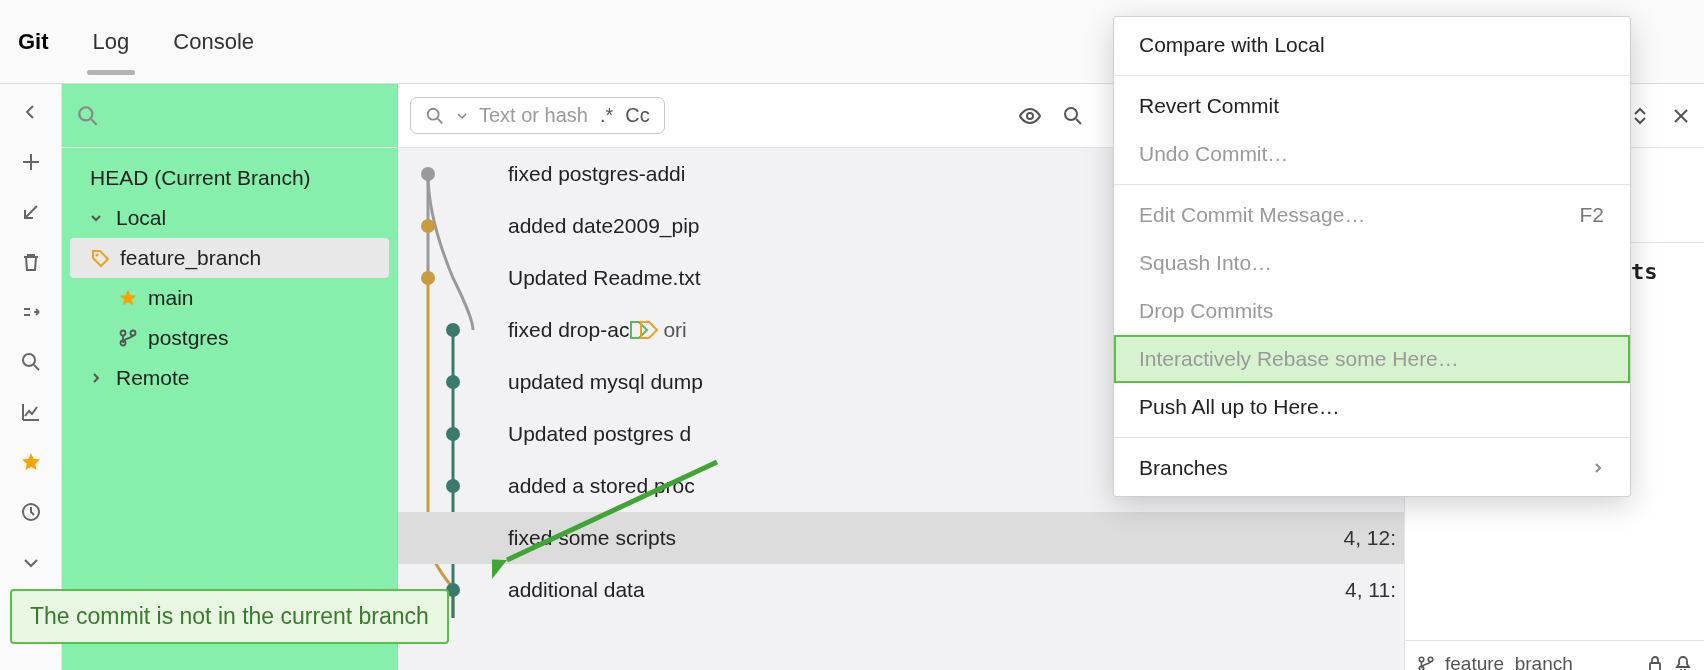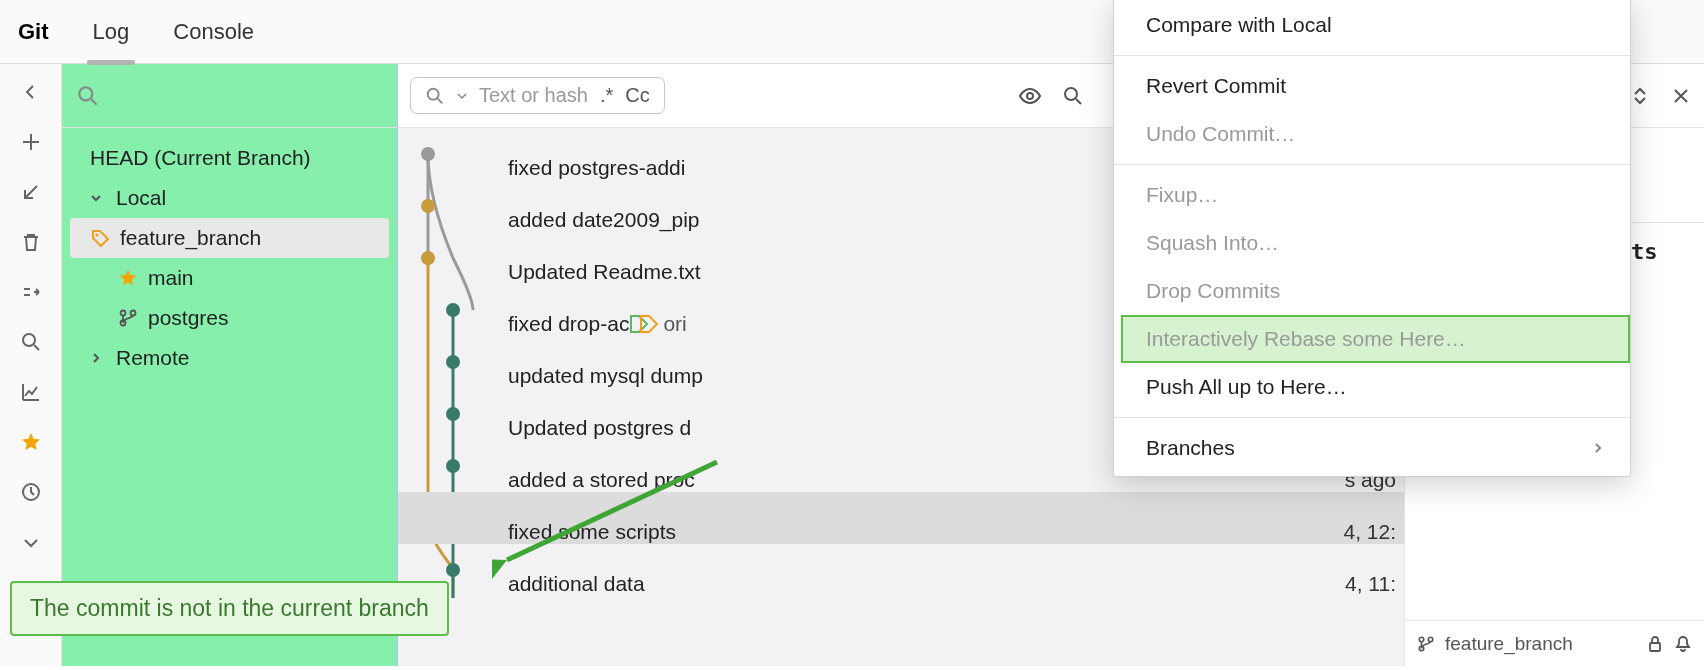--- a/index.html
+++ b/index.html
@@ -11,21 +11,21 @@
     overflow: hidden;
     width: 1704px;
     height: 670px;
     position: relative;
   }
 
   
   .top-tabs {
     display: flex;
     align-items: center;
-    height: 64px;
+    height: 84px;
     padding: 0 18px;
     border-bottom: 1px solid #dcdcdc;
     gap: 44px;
     font-size: 22px;
     background:#fafafa;
   }
   .top-tabs .tab { cursor: pointer; color:#333; }
   .top-tabs .tab.active { font-weight:700; color:#000; }
   .top-tabs .tab.log { position:relative; }
   .top-tabs .tab.log::after {
@@ -90,21 +90,21 @@
     padding:6px 14px; font-size:20px; color:#888;
   }
   .filter-box .ph { color:#9a9a9a; }
   .filter-box .sep { color:#555; }
   .filter-box .cc { color:#555; }
 
   .graph-area {
     flex:1; position:relative; background:#f2f2f4;
   }
   .commit-row {
-    display:flex; align-items:flex-end; height:52px;
+    display:flex; align-items:center; height:52px;
     padding-left:110px;
     font-size:21px; color:#222;
     position:relative;
   }
   .commit-row.sel { background:#dcdcdc; }
   .commit-row .msg { white-space:nowrap; overflow:hidden; text-overflow:clip; }
   .commit-row .ago {
     position:absolute; right:8px;
     color:#333;
   }
@@ -124,21 +124,20 @@
     box-shadow:0 8px 30px rgba(0,0,0,0.18);
     padding:4px 0;
     z-index:50;
     font-size:21px;
   }
   .ctxmenu .mi {
     display:flex; align-items:center;
     padding:12px 26px 12px 25px;
     position:relative;
     color:#222;
-    margin-left:7px;
   }
   .ctxmenu .mi.disabled { color:#9a9a9a; }
   .ctxmenu .mi .kb { margin-left:auto; color:#777; }
   .ctxmenu .sepline { height:1px; background:#e3e3e3; margin:6px 0; }
   .ctxmenu .mi .pre-ico { position:absolute; left:20px; color:#555; }
   .ctxmenu .mi .chevr { margin-left:auto; color:#888; }
   .ctxmenu .mi.highlight {
     background:#d6f2cf;
     outline:2px solid #5bbf4a; outline-offset:-2px;
   }
@@ -186,21 +185,21 @@
     height:46px; border-top:1px solid #e4e4e4;
     display:flex; align-items:center; gap:10px;
     padding:0 12px; font-size:19px; color:#555;
     background:#fff;
   }
   .details .footer .spacer { flex:1; }
 
   
   .callout {
     position:absolute;
-    left:10px; bottom:34px;
+    left:10px; bottom:26px;
     padding:12px 18px;
     background:#e7f7e1;
     border:2px solid #5bbf4a;
     border-radius:4px;
     font-size:23px;
     color:#3a7a2e;
     z-index:40;
   }
   .arrow-svg {
     position:absolute;
@@ -449,21 +448,22 @@
       </div>
       <div class="sepline"></div>
       <div class="mi">
         <span>Revert Commit</span>
       </div>
       <div class="mi disabled">
         <span>Undo Commit…</span>
       </div>
       <div class="sepline"></div>
       <div class="mi disabled">
-        <span>Fixup…</span>
+        <span>Edit Commit Message…</span>
+        <span class="kb">F2</span>
       </div>
       <div class="mi disabled">
         <span>Squash Into…</span>
       </div>
       <div class="mi disabled">
         <span>Drop Commits</span>
       </div>
       <div class="mi disabled highlight">
         <span>Interactively Rebase some Here…</span>
       </div>

